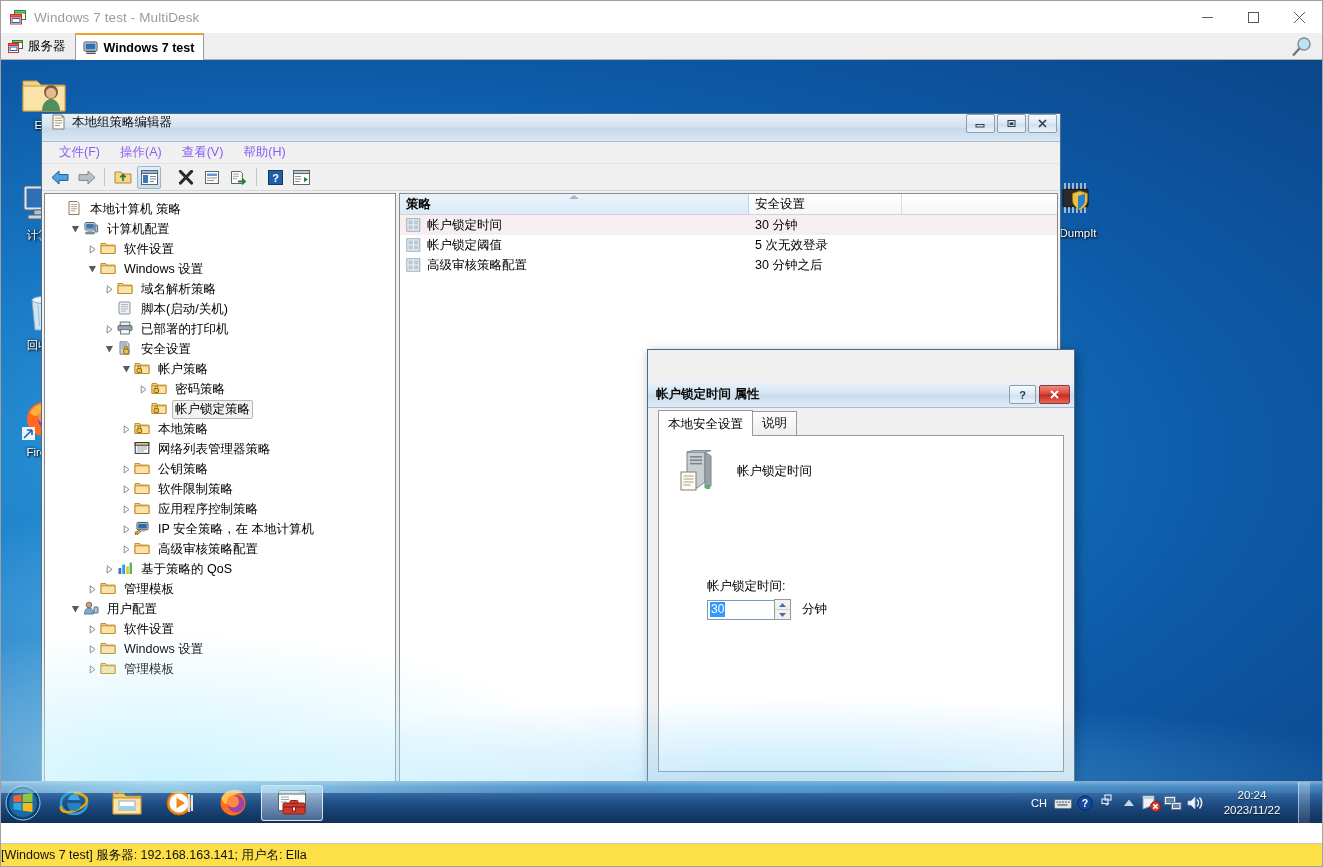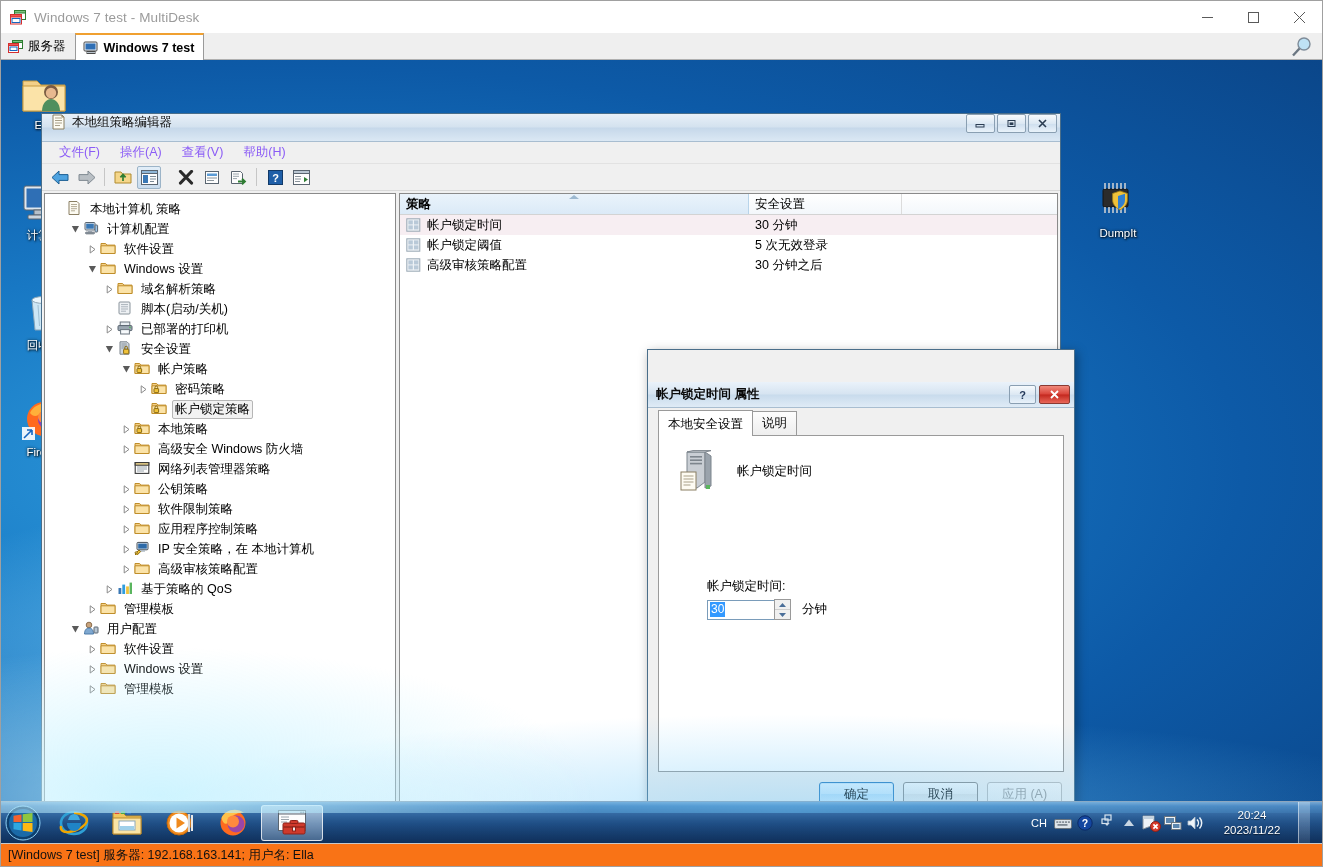--- a/index.html
+++ b/index.html
@@ -349,25 +349,25 @@
   }
   #showdesk {
     width: 12px; height: 100%;
     background: linear-gradient(180deg, rgba(255,255,255,.30), rgba(255,255,255,.10));
     border-left: 1px solid rgba(255,255,255,.5);
   }
 
   
   #md-status {
     flex: 0 0 23px; height: 23px;
-    background: #f97316;
+    background: #fde047;
     border-top: 1px solid #c8c8c8;
     display: flex; align-items: center;
-    padding-left: 7px;
-    font-size: 12.5px; color: #111;
+    padding-left: 0;
+    font-size: 12.5px; color: #111; margin-top: 20px;
   }
   svg { display: block; }
 </style>
 </head>
 <body>
 
 <div id="multidesk">
 
   <div class="md-titlebar">
     <span class="md-title-icon">
@@ -477,21 +477,21 @@
           <path d="M10 16 c4-9 16-12 24-7 -6-1-11 2-13 6 -3 5-8 5-11 1 z" fill="#ffb03a"></path>
           <circle cx="27" cy="23" r="9" fill="#7a3bd6" opacity=".85"></circle>
           <circle cx="24" cy="20" r="6" fill="#ff8a3d"></circle>
           <rect x="2" y="30" width="13" height="13" fill="#fff" opacity=".9"></rect>
           <path d="M4 41 l8-8 M12 33 h-5 M12 33 v5" stroke="#1565c0" stroke-width="1.6" fill="none"></path>
         </svg>
       </span>
       <span class="lbl">Firefox</span>
     </div>
 
-    <div class="dicon" style="left:1080px; top:118px;">
+    <div class="dicon" style="left:1040px; top:118px;">
       <span class="glyph">
         <svg width="48" height="46" viewBox="0 0 48 46">
           <rect x="9" y="11" width="25" height="18" rx="1.5" fill="#2b2b2b" stroke="#151515"></rect>
           <g stroke="#c9cdd2" stroke-width="1.6">
             <line x1="11" y1="29" x2="11" y2="35"></line>
               <line x1="15" y1="29" x2="15" y2="35"></line>
             <line x1="19" y1="29" x2="19" y2="35"></line>
               <line x1="23" y1="29" x2="23" y2="35"></line>
             <line x1="27" y1="29" x2="27" y2="35"></line>
               <line x1="31" y1="29" x2="31" y2="35"></line>
@@ -777,34 +777,20 @@
                 </span>
                 <span class="ticn">
                   <svg width="16" height="14" viewBox="0 0 16 14">
                     <path d="M1 2.5 h4.6 l1.3 1.6 H15 v8.4 H1 Z" fill="#f3d089" stroke="#c08e2a"></path>
                     <path d="M1 4.8 h14 v7.7 H1 Z" fill="#fbe3a8" stroke="#c08e2a"></path>
                     <rect x="3" y="7.6" width="4.6" height="4" rx=".6" fill="#f0c23a" stroke="#8c6c12"></rect>
                     <path d="M4 7.6 v-1.3 a1.3 1.3 0 0 1 2.6 0 v1.3" fill="none" stroke="#8c6c12"></path>
                   </svg>
                 </span>
                 <span class="tlbl">本地策略</span>
-              </div>
-              <div class="trow" style="padding-left: 74px;">
-                <span class="twist">
-                  <svg width="9" height="9" viewBox="0 0 9 9">
-                    <path d="M2.2 0.8 L7 4.4 L2.2 8 Z" fill="none" stroke="#8a8a8a"></path>
-                  </svg>
-                </span>
-                <span class="ticn">
-                  <svg width="16" height="14" viewBox="0 0 16 14">
-                    <path d="M1 2.5 h4.6 l1.3 1.6 H15 v8.4 H1 Z" fill="#f3d089" stroke="#c08e2a"></path>
-                    <path d="M1 4.8 h14 v7.7 H1 Z" fill="#fbe3a8" stroke="#c08e2a"></path>
-                  </svg>
-                </span>
-                <span class="tlbl">高级安全 Windows 防火墙</span>
               </div>
               <div class="trow" style="padding-left: 74px;">
                 <span class="twist"></span>
                 <span class="ticn">
                   <svg width="16" height="14" viewBox="0 0 16 14">
                     <rect x="1.2" y="1.6" width="13.6" height="10.8" fill="#fdfdfd" stroke="#3a3a3a" stroke-width="1.1"></rect>
                     <rect x="1.2" y="1.6" width="13.6" height="2.6" fill="#f2d98e" stroke="#3a3a3a" stroke-width="1.1"></rect>
                     <path d="M3 6 h10 M3 8 h10 M3 10 h7" stroke="#9aa4ac"></path>
                   </svg>
                 </span>

